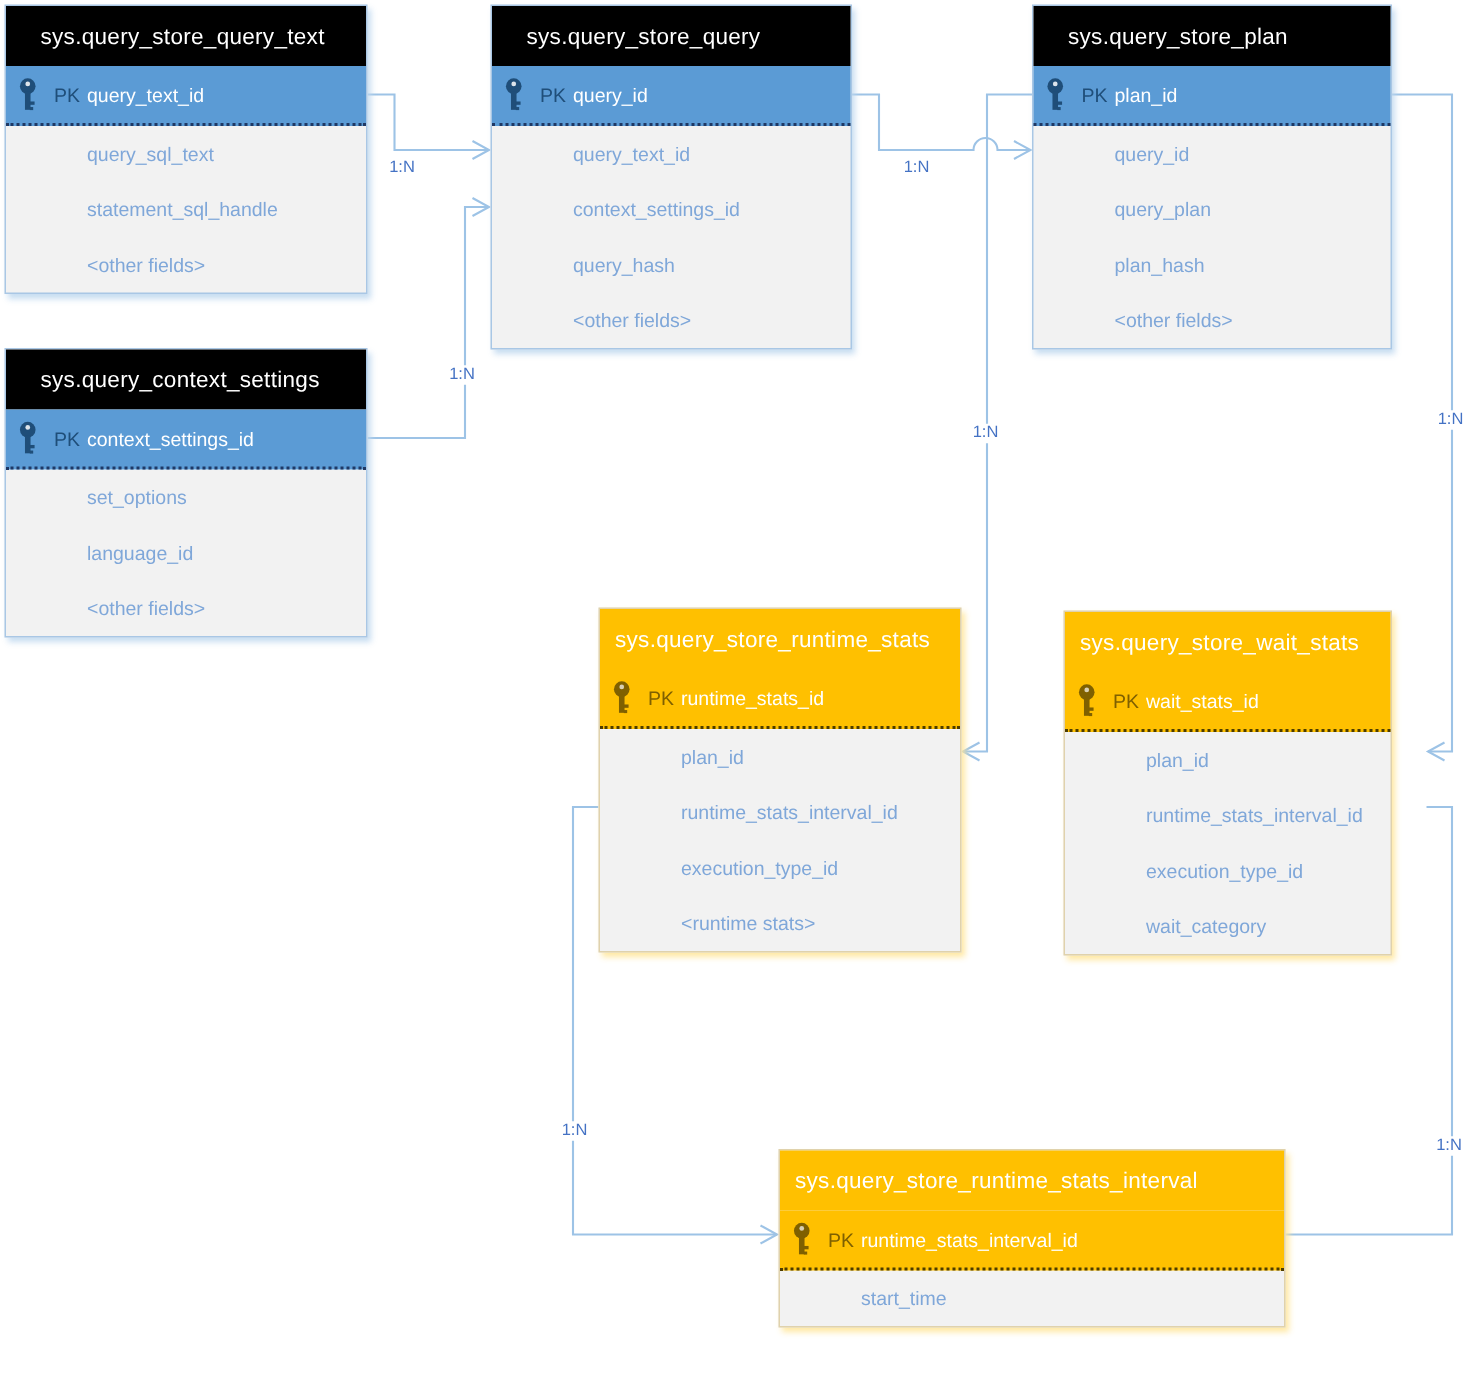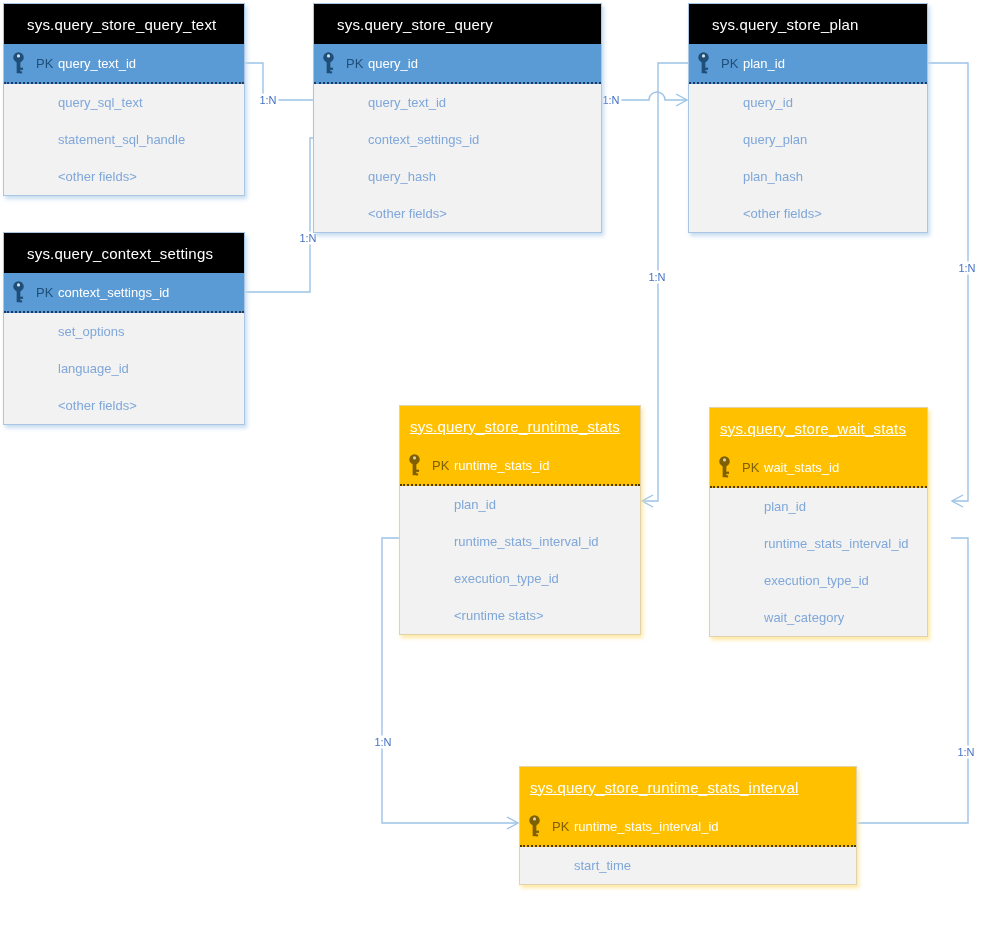--- a/index.html
+++ b/index.html
@@ -5,41 +5,41 @@
   html,body{margin:0;padding:0;background:#fff;font-family:"Liberation Sans",sans-serif;}
   #canvas{position:relative;width:983px;height:933px;background:#fff;overflow:hidden;}
 
   .table{position:absolute;box-sizing:border-box;background:#F2F2F2;}
   .table.blue{border:1px solid #A9C7E5;box-shadow:2px 3px 4px rgba(189,215,238,.85);}
   .table.orange{border:1px solid #E0D2AC;box-shadow:2px 3px 4px rgba(255,230,153,.9);}
 
   .hdr{height:40px;display:flex;align-items:center;padding-left:10px;
        color:#fff;font-size:15px;letter-spacing:.2px;}
   .blue .hdr{background:#000000;padding-left:23px;}
-  .orange .hdr{background:#FFC000;text-decoration:underline;}
+  .orange .hdr{background:#FFC000;}
 
   .pkrow{height:38px;display:flex;align-items:center;position:relative;}
   .blue .pkrow{background:#5B9BD5;border-bottom:2px dotted #1F3864;}
   .orange .pkrow{background:#FFC000;border-bottom:2px dotted #4d3c00;}
   .keyicon{margin-left:8px;display:flex;align-items:center;}
   .blue .keyicon{color:#1F4E79;}
   .orange .keyicon{color:#7F6000;}
   .pkbadge{font-size:13px;margin-left:11px;}
   .blue .pkbadge{color:#1F4E79;}
   .orange .pkbadge{color:#7F6000;}
   .pkfield{color:#fff;font-size:13px;position:absolute;left:54px;}
 
   .frow{height:37px;display:flex;align-items:center;padding-left:54px;}
   .fname{color:#7FA7D9;font-size:13px;}
 
   #wires{position:absolute;left:0;top:0;pointer-events:none;}
   #wires path, #wires polyline{fill:none;stroke:#9DC3E6;stroke-width:1.4;}
 
   .rel-label{position:absolute;transform:translate(-50%,-50%);font-size:11px;
-             color:#4472C4;background:#fff;padding:0 2px;line-height:13px;}
+             color:#4472C4;background:#fff;padding:0 2px;line-height:13px;margin-top:12px;}
 </style>
 </head>
 <body>
 
 <div id="canvas">
 
   <svg id="wires" width="983" height="933">
 
     <path d="M245 63 H263 V100 H326"></path>
     <polyline points="315,94 326,100 315,106"></polyline>
@@ -92,21 +92,21 @@
         </div>
       <div class="frow">
           <span class="fname">statement_sql_handle</span>
         </div>
       <div class="frow">
           <span class="fname">&lt;other fields&gt;</span>
         </div>
     </div>
   </div>
 
-  <div class="table blue" style="left:313px;top:3px;width:289px">
+  <div class="table blue" style="left:327px;top:3px;width:241px">
     <div class="hdr">sys.query_store_query</div>
     <div class="pkrow">
       <span class="keyicon">
         <svg width="13" height="24" viewBox="0 0 14 24">
             <circle cx="7" cy="6" r="5.6" fill="currentColor"></circle>
             <circle cx="7" cy="4.4" r="1.7" fill="rgba(255,255,255,.85)"></circle>
             <rect x="5" y="10" width="4" height="13" fill="currentColor"></rect>
             <rect x="8.5" y="17" width="3.4" height="2.4" fill="currentColor"></rect>
             <rect x="8.5" y="21" width="2.4" height="2.2" fill="currentColor"></rect>
           </svg>

